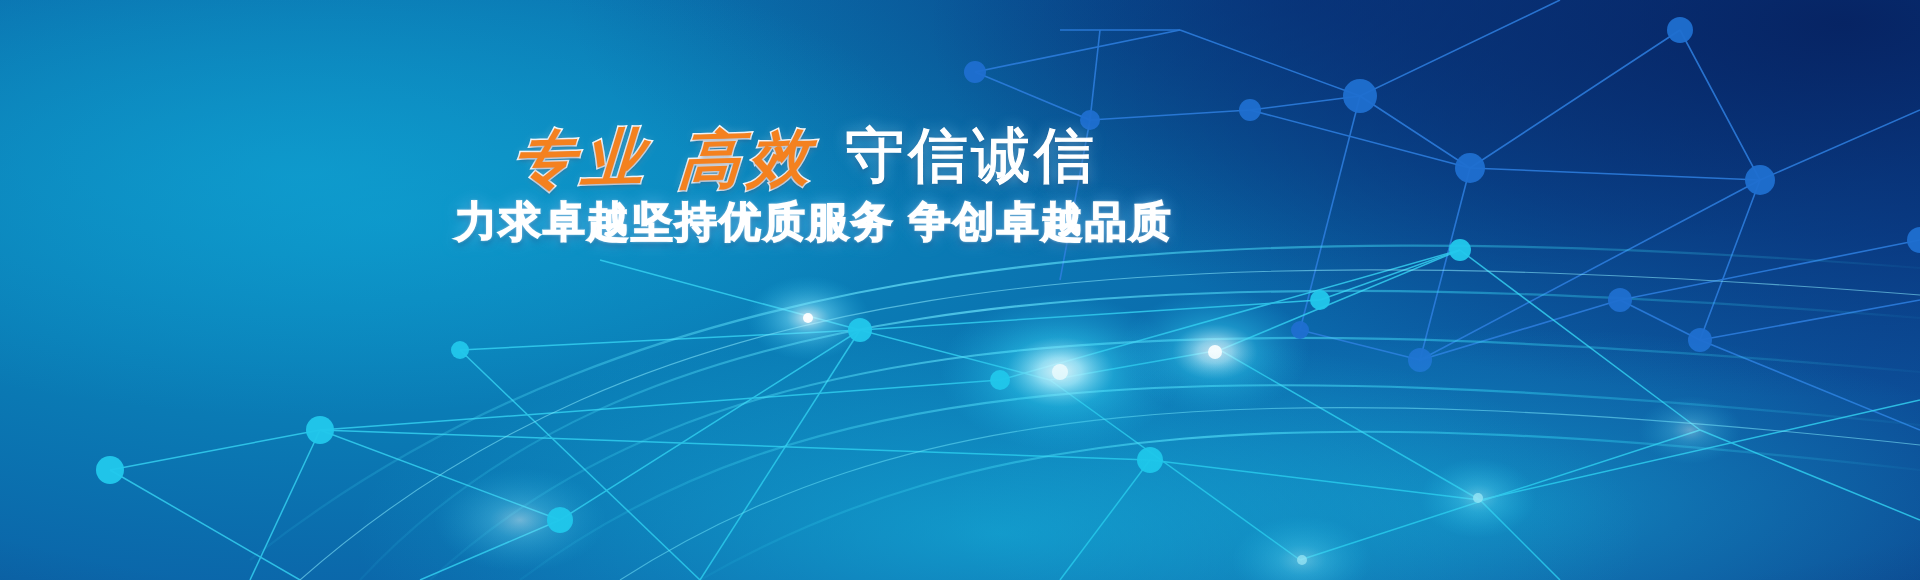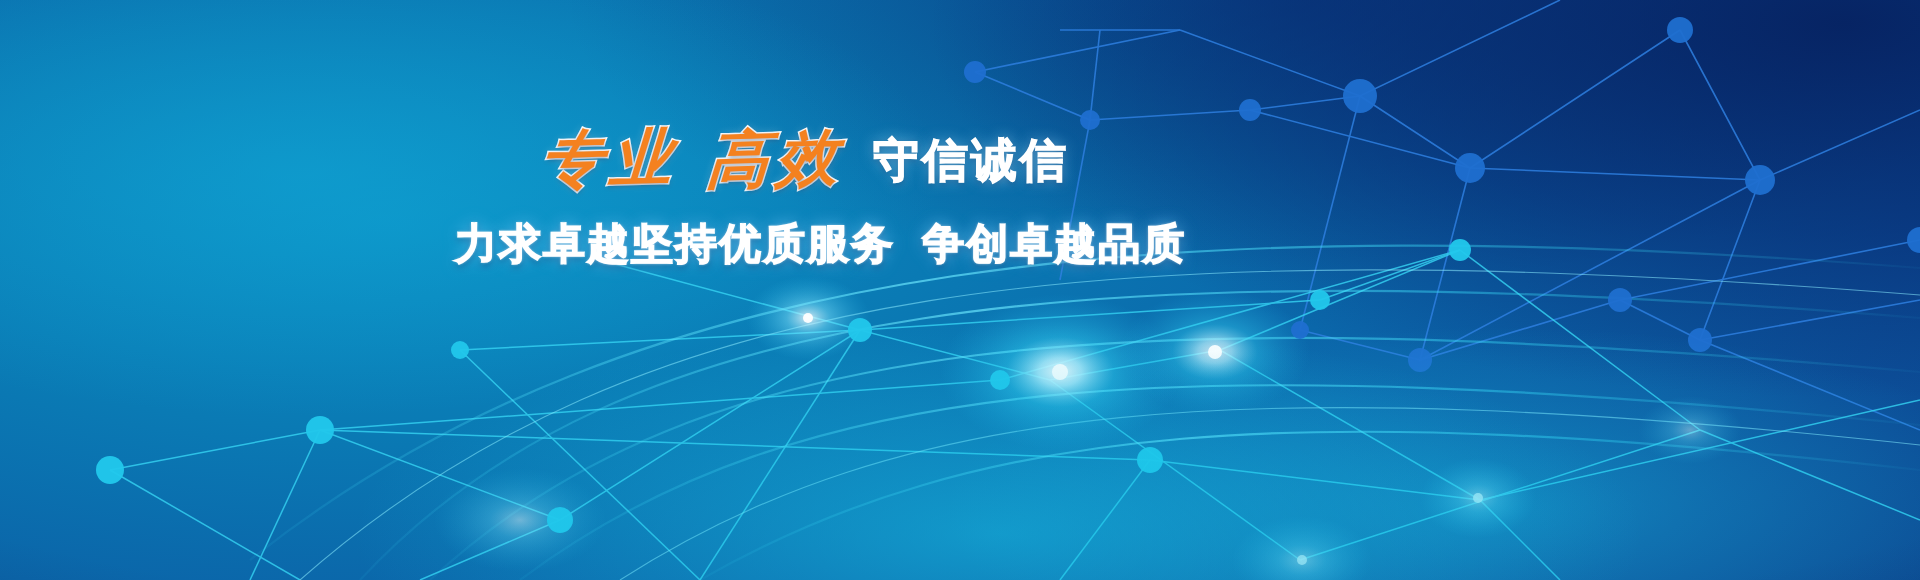--- a/index.html
+++ b/index.html
@@ -63,32 +63,32 @@
     letter-spacing:7px;
     color:#f4811f;
     -webkit-text-stroke:3px #ffffff;
     paint-order:stroke fill;
     text-shadow:0 0 10px rgba(255,255,255,.30), 0 2px 5px rgba(3,30,80,.45);
     transform:skewX(-5deg) rotate(-1.6deg);
   }
   .hl-gap{display:inline-block;width:16px;}
   .hl-outline{
     font-family:"DejaVu Sans","Liberation Sans",sans-serif;
-    font-size:46px;
-    font-weight:700;
+    font-size:60px;
+    font-weight:400;
     letter-spacing:3px;
     color:#ffffff;
     -webkit-text-stroke:1.2px #ffffff;
     text-shadow:0 0 14px rgba(150,220,255,.75), 0 2px 6px rgba(3,30,80,.55);
     position:relative;top:-4px;text-align:right;
   }
 
   .subtitle{
-    margin-top:26px;
-    font-family:Liberation Mono, monospace;
+    margin-top:4px;
+    font-family:Liberation Sans, sans-serif;
     font-size:42px;
     font-weight:700;
     letter-spacing:2px;
     white-space:nowrap;
     color:#ffffff;
     -webkit-text-stroke:1.4px #ffffff;
     text-shadow:0 0 16px rgba(120,205,255,.85), 0 0 3px rgba(255,255,255,.9), 0 3px 7px rgba(3,30,80,.55);
   }
 </style>
 </head>

